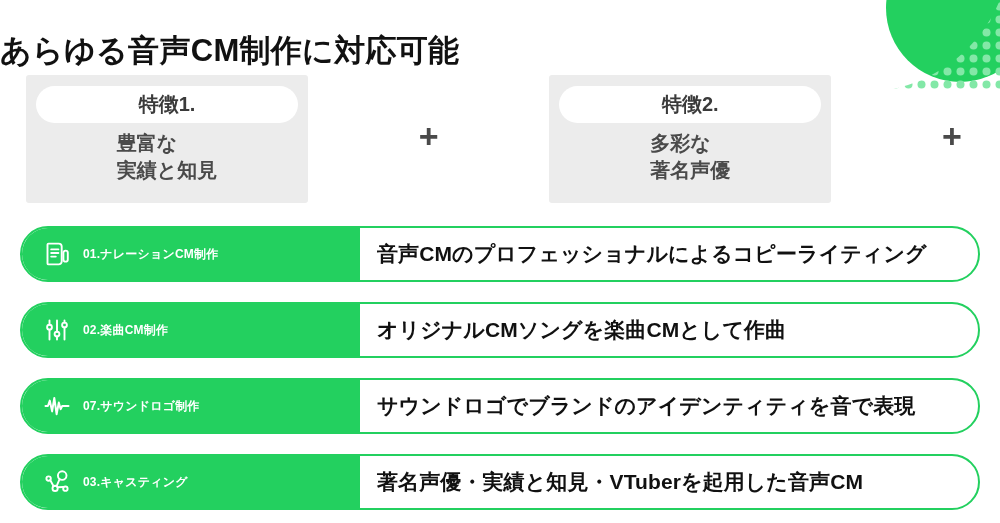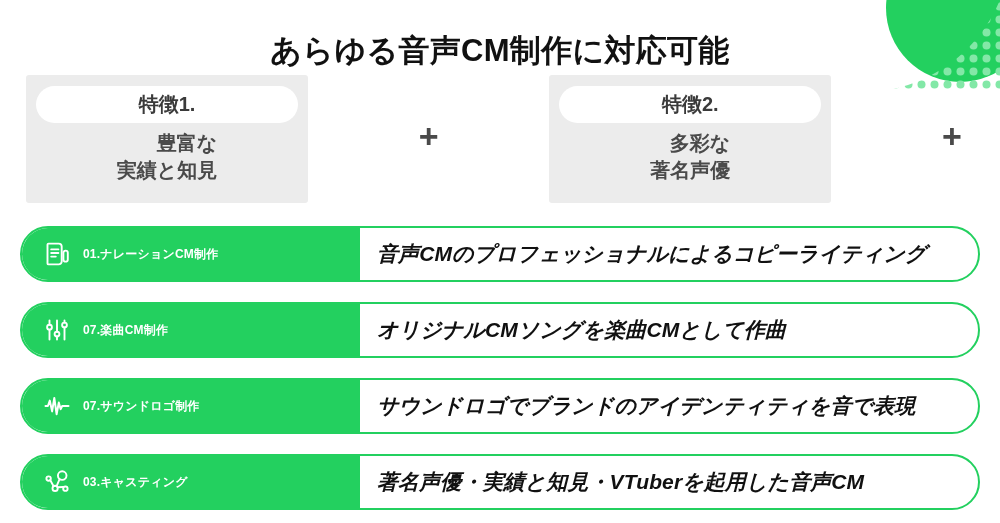--- a/index.html
+++ b/index.html
@@ -48,21 +48,20 @@
     width: 150px;
     height: 92px;
   }
 
   
   .title {
     position: absolute;
     left: 0;
     top: 6px;
     width: 1000px;
-    text-align: center;
     font-size: 31px;
     font-weight: bold;
     letter-spacing: 0.3px;
     color: #111111;
     line-height: 48px;
   }
 
   
   .features {
     position: absolute;
@@ -92,21 +91,21 @@
     display: flex;
     align-items: center;
     justify-content: center;
     font-size: 20px;
     font-weight: bold;
     color: #3A3A3A;
     box-sizing: border-box;
   }
   .feature-body {
     margin-top: 7px;
-    text-align: right;
+    text-align: left;
     font-size: 20px;
     font-weight: bold;
     line-height: 27px;
     color: #4A4A4A;
     white-space: pre-line;
   }
   .plus-sep {
     width: 44px;
     display: flex;
     align-items: center;
@@ -172,21 +171,20 @@
     flex: 1 1 auto;
     display: flex;
     align-items: center;
     padding-left: 17px;
     padding-right: 20px;
     font-size: 21px;
     font-weight: bold;
     color: #111111;
     letter-spacing: 0.1px;
     white-space: nowrap;
-    font-style: italic;
   }
 </style>
 </head>
 <body>
 
 <div id="page">
 
   <div class="corner-deco">
     <div class="corner-blob"></div>
     <svg class="corner-dots" viewBox="0 0 150 92">
@@ -248,21 +246,21 @@
         <span class="srow-icon">
           <svg width="30" height="30" viewBox="0 0 30 30" fill="none" stroke="#ffffff" stroke-width="1.9" stroke-linecap="round">
             <path d="M7.5 5.5v4.3M7.5 14.6v9.9"></path>
             <circle cx="7.5" cy="12.2" r="2.4"></circle>
             <path d="M15 5.5v11.2M15 21.5v3"></path>
             <circle cx="15" cy="19.1" r="2.4"></circle>
             <path d="M22.5 5.5v2.1M22.5 12.4v12.1"></path>
             <circle cx="22.5" cy="10" r="2.4"></circle>
           </svg>
         </span>
-        <span class="srow-title">07.楽曲CM制作</span>
+        <span class="srow-title">02.楽曲CM制作</span>
       </div>
       <div class="srow-desc">オリジナルCMソングを楽曲CMとして作曲</div>
     </div>
 
     <div class="srow">
       <div class="srow-label">
         <span class="srow-icon">
           <svg width="30" height="30" viewBox="0 0 30 30" fill="none" stroke="#ffffff" stroke-width="2" stroke-linecap="round" stroke-linejoin="round">
             <path d="M3.5 15h2.4l1.9-5.4 2.3 10.8 2.2-13.4 2.3 16.2 2.2-11.6 1.9 6.6 1.5-3.2h6.3"></path>
           </svg>

